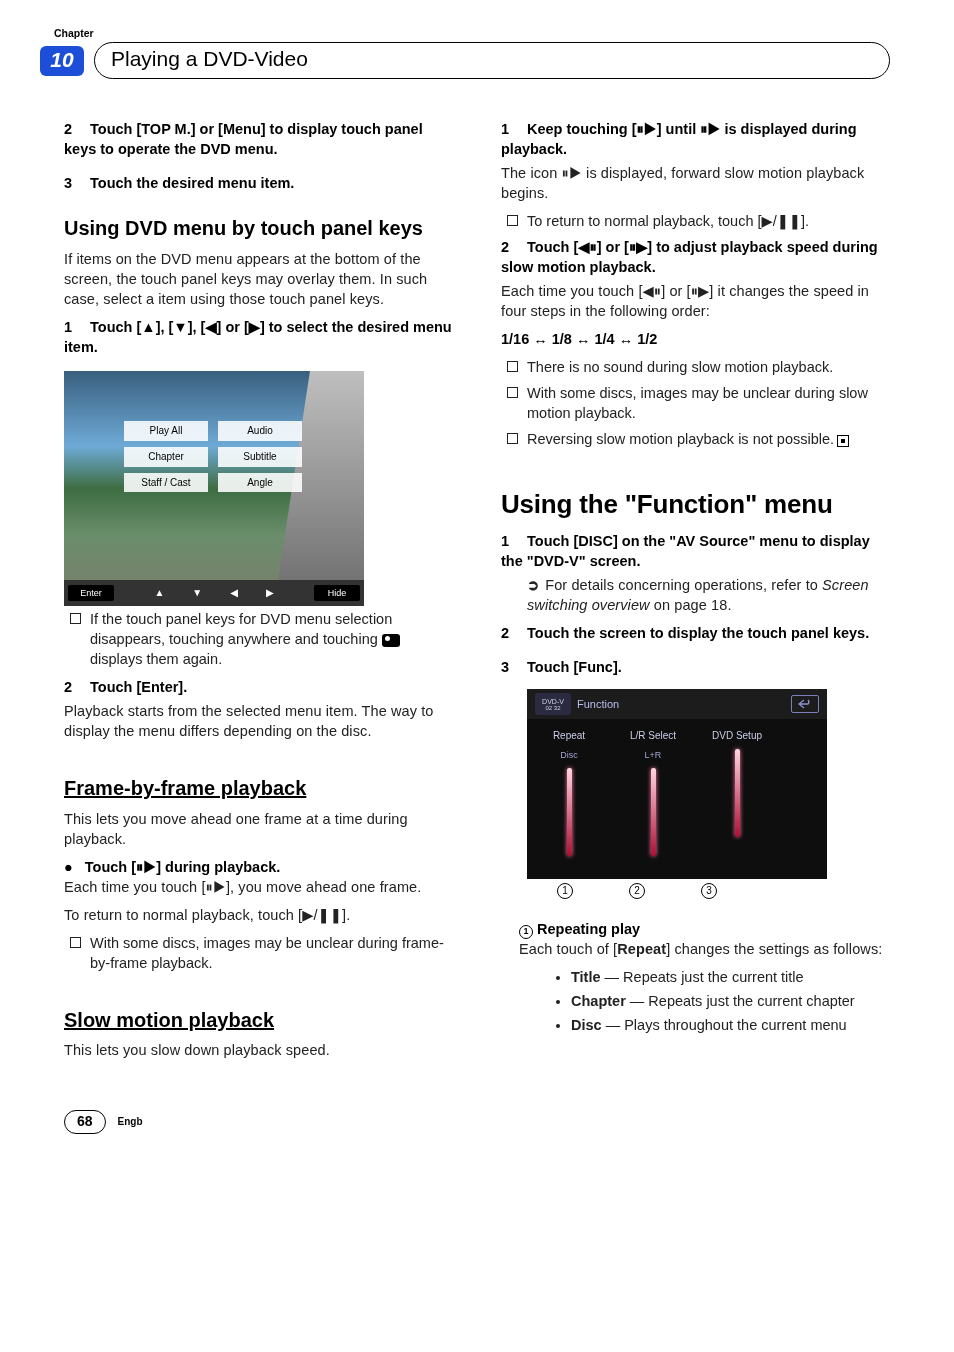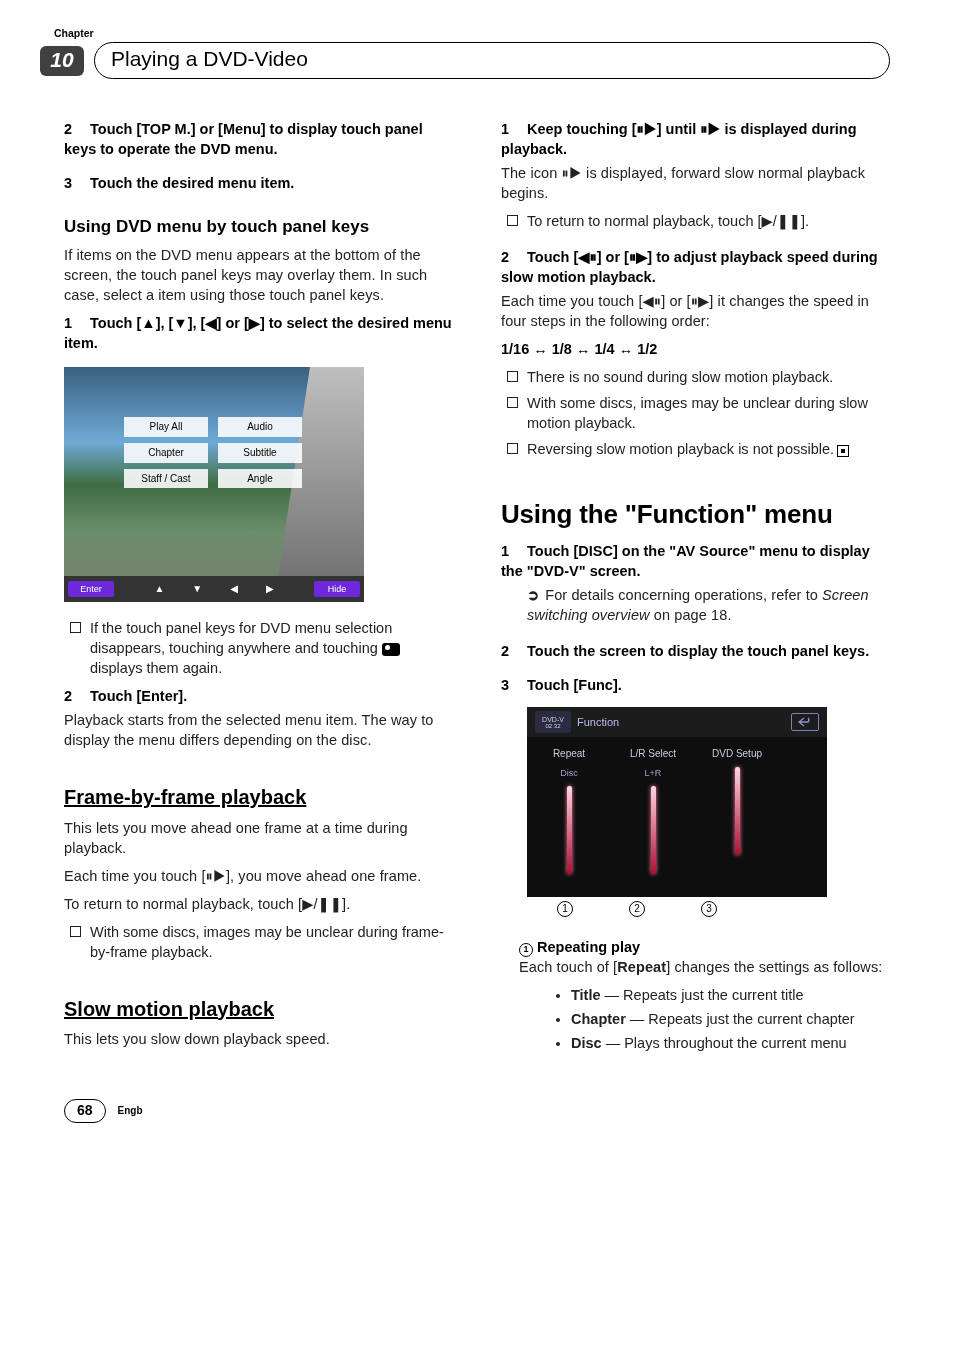--- a/index.html
+++ b/index.html
@@ -14,21 +14,21 @@
   }
   .chapter-label { font-size: 10.5px; font-weight: bold; margin-left: -10px; margin-bottom: 2px; }
   .chapter-header {
     display: flex;
     align-items: center;
     gap: 10px;
     margin-bottom: 40px;
     margin-left: -24px;
   }
   .chapter-num {
-    background: #404040;
+    background: #1d4ed8;
     color: #fff;
     height: 30px;
     min-width: 44px;
     border-radius: 6px;
     display: flex;
     align-items: center;
     justify-content: center;
     font-size: 21px;
     font-weight: bold;
     font-style: italic;
@@ -39,21 +39,21 @@
     padding: 2px 20px 4px 16px;
     font-size: 21px;
     font-weight: 400;
     flex: 1;
   }
   .cols { display: flex; gap: 48px; }
   .col { flex: 1; }
   .step { font-weight: bold; margin-bottom: 4px; }
   .step .num { display: inline-block; min-width: 26px; }
   .para { margin-bottom: 8px; font-weight: 400; color: #222; letter-spacing: 0.1px; }
-  .h-sub { font-weight: 800; font-size: 17px; margin-top: 22px; margin-bottom: 6px; }
+  .h-sub { font-weight: 800; font-size: 20px; margin-top: 22px; margin-bottom: 6px; }
   .h-sec { font-weight: 800; font-size: 20px; margin-top: 34px; margin-bottom: 6px; text-decoration: underline; }
   .h-main { font-weight: 800; font-size: 26px; margin-top: 38px; margin-bottom: 8px; }
   .bullets { margin-left: 26px; }
   .bullets li { list-style: none; position: relative; margin-bottom: 6px; color:#222; }
   .bullets li::before {
     content: ""; position: absolute; left: -20px; top: 4px;
     width: 9px; height: 9px; border:1px solid #222;
   }
   .dots { margin-left: 38px; }
   .dots li { list-style: disc; margin-bottom: 4px; color:#222; }
@@ -67,21 +67,21 @@
     position: absolute; left: 60px; top: 50px;
     display: grid; grid-template-columns: repeat(2, 84px); gap:6px 10px;
   }
   .dvd-menu-btn {
     background: rgba(255,255,255,0.88); color:#000;
     font-size:10px; text-align:center; padding:3px 0;
   }
   .dvdshot-bar {
     position:absolute; left:0; bottom:0; width:100%; height:26px; background:#333; display:flex; align-items:center;
   }
-  .bar-side { color:#fff; font-size:9px; background:#6d28d9; width:46px; height:16px; display:flex;align-items:center;justify-content:center; margin:0 4px; border-radius:2px;}
+  .bar-side { color:#fff; font-size:9px; background:#000000; width:46px; height:16px; display:flex;align-items:center;justify-content:center; margin:0 4px; border-radius:2px;}
   .bar-center { flex:1; display:flex; justify-content:center; gap:28px; color:#fff; font-size:10px;}
   .finger-icon { display:inline-block; width:18px; height:13px; background:#000; border-radius:3px; vertical-align:middle; position:relative;}
   .finger-icon::after{content:"";position:absolute;left:3px;top:2px;width:5px;height:5px;background:#fff;border-radius:50%;}
   .bold { font-weight: bold; }
   .italic { font-style: italic; }
   .end-mark { display:inline-block; border:1px solid #000; width:12px; height:12px; vertical-align:middle; position:relative; margin-left:3px;}
   .end-mark::after{content:"";position:absolute;left:3px;top:3px;width:4px;height:4px;background:#000;}
   .func-shot {
     width: 300px; height: 190px; background:#0e0e0e; margin: 12px 0 2px 26px; position:relative; color:#cfd3e3;
   }
@@ -96,21 +96,21 @@
   .func-bar{width:5px;height:88px;margin:0 auto;background:linear-gradient(180deg,#ffd6e0,#ad0f34);border-radius:2px;box-shadow:0 0 4px #ff7aa2;}
   .callouts{display:flex;gap:56px;margin-left:56px;margin-top:4px;font-size:12px;}
   .circ{display:inline-flex;width:16px;height:16px;border:1px solid #000;border-radius:50%;align-items:center;justify-content:center;font-size:10px;}
   .page-footer{margin-top:42px;display:flex;align-items:center;gap:12px;}
   .page-pill{border:1.5px solid #000;border-radius:999px;padding:1px 12px;font-weight:bold;font-size:14px;}
   .engb{font-size:10px;font-weight:bold;}
   .sup-ref { display:inline-flex; width:14px;height:14px;border:1px solid #000;border-radius:50%;align-items:center;justify-content:center;font-size:9px;vertical-align:baseline;margin-right:4px;font-weight:bold;}
   .hand-arrow{display:inline-block;transform:rotate(0);font-weight:bold;margin-right:6px;}
   .lead-bullet::before{content:"●";margin-right:8px;}
   .step-block{margin-bottom:14px;}
-  .mt8{margin-top:8px}.mt14{margin-top:16px}.mt20{margin-top:20px}
+  .mt8{margin-top:8px}.mt14{margin-top:3px}.mt20{margin-top:20px}
   .tight{letter-spacing:-0.2px;}
 </style>
 </head>
 <body>
 
 <div class="chapter-label">Chapter</div>
 <div class="chapter-header">
   <div class="chapter-num">10</div>
   <div class="chapter-title-pill">Playing a DVD-Video</div>
 </div>
@@ -163,36 +163,39 @@
     </ul>
 
     <div class="step mt8">
       <span class="num">2</span><span>Touch [Enter].</span>
     </div>
     <div class="para">Playback starts from the selected menu item. The way to display the menu differs depending on the disc.</div>
 
     <div class="h-sec">Frame-by-frame playback</div>
     <div class="para">This lets you move ahead one frame at a time during playback.</div>
 
+    <div class="bold mt14 lead-bullet">
+      <span>Touch [⏸▶] during playback.</span>
+    </div>
     <div class="para">Each time you touch [⏸▶], you move ahead one frame.</div>
     <div class="para">To return to normal playback, touch [▶/❚❚].</div>
     <ul class="bullets">
       <li>With some discs, images may be unclear during frame-by-frame playback.</li>
     </ul>
 
     <div class="h-sec">Slow motion playback</div>
     <div class="para">This lets you slow down playback speed.</div>
   </div>
 
   <div class="col">
 
     <div class="step">
       <span class="num">1</span><span>Keep touching [⏸▶] until ⏸▶ is displayed during playback.</span>
     </div>
-    <div class="para">The icon ⏸▶ is displayed, forward slow normal playback begins.</div>
+    <div class="para">The icon ⏸▶ is displayed, forward slow motion playback begins.</div>
     <ul class="bullets">
       <li>To return to normal playback, touch [▶/❚❚].</li>
     </ul>
 
     <div class="step mt14">
       <span class="num">2</span><span>Touch [◀⏸] or [⏸▶] to adjust playback speed during slow motion playback.</span>
     </div>
     <div class="para">Each time you touch [◀⏸] or [⏸▶] it changes the speed in four steps in the following order:</div>
     <div class="bold">1/16 ↔ 1/8 ↔ 1/4 ↔ 1/2</div>
     <ul class="bullets mt8">

